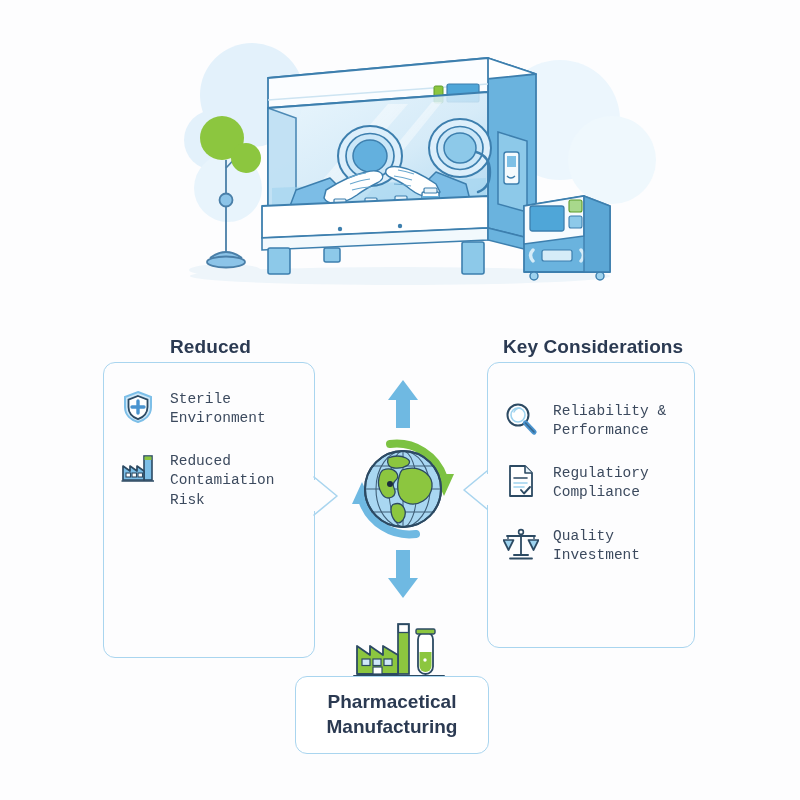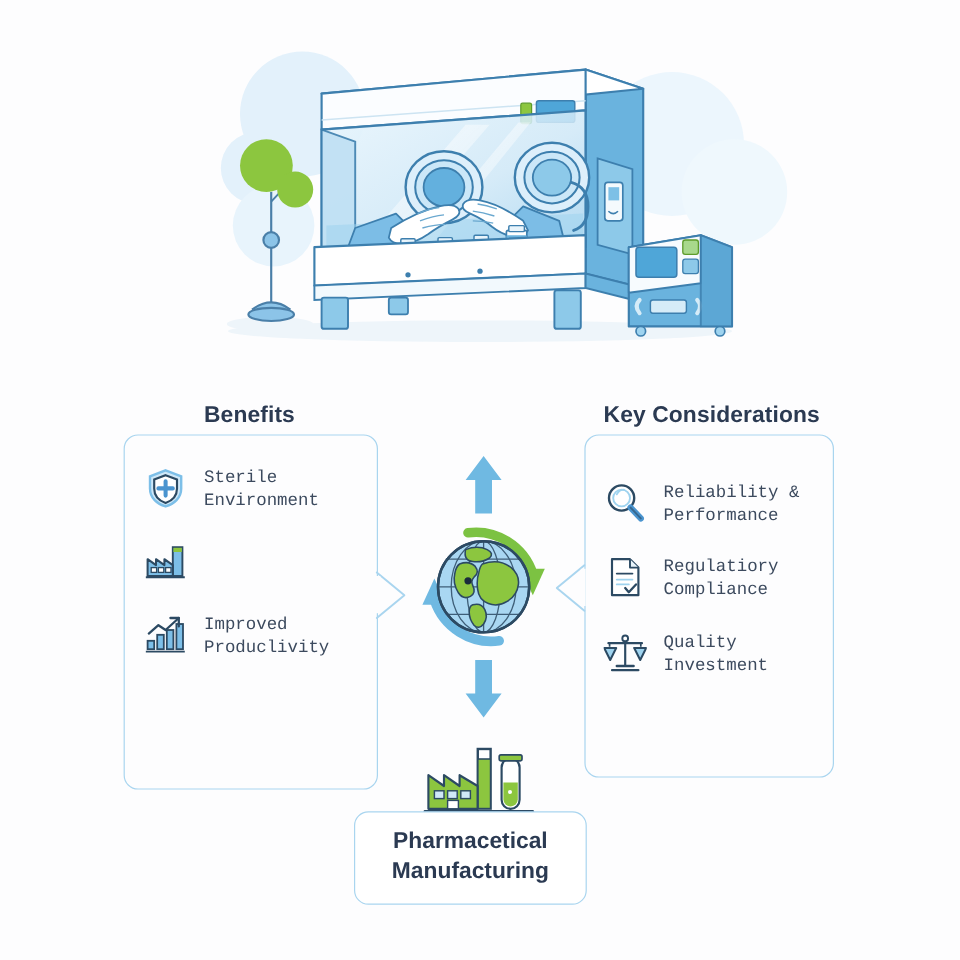--- a/index.html
+++ b/index.html
@@ -272,21 +272,21 @@
         <rect x="542" y="250" width="30" height="11" rx="2" fill="#d6ecf8" stroke="#3d7fae" stroke-width="1.2"></rect>
         <path d="M533 250 q-5 5 0 11" fill="none" stroke="#d6ecf8" stroke-width="3.4" stroke-linecap="round"></path>
         <path d="M581 250 q5 5 0 11" fill="none" stroke="#d6ecf8" stroke-width="3.4" stroke-linecap="round"></path>
         <circle cx="534" cy="276" r="4" fill="#9ed3ef" stroke="#3d7fae" stroke-width="1.4"></circle>
         <circle cx="600" cy="276" r="4" fill="#9ed3ef" stroke="#3d7fae" stroke-width="1.4"></circle>
         <path d="M584 196 L610 206 L610 272 L584 272 Z" fill="#5aa6d4" stroke="#3d7fae" stroke-width="1.6" stroke-linejoin="round" opacity="0.85"></path>
       </g>
     </svg>
   </div>
 
-  <div class="col-heading" id="heading-benefits">Benefits</div>
+  <div class="col-heading" id="heading-benefits">Reduced</div>
   <div class="col-heading" id="heading-considerations">Key Considerations</div>
 
   <div class="panel" id="panel-benefits"></div>
   <div class="panel" id="panel-considerations"></div>
 
   <div class="notch" id="notch-benefits">
     <svg width="26" height="40" viewBox="0 0 26 40">
       <path d="M1 1 L24 20 L1 39" fill="none" stroke="#a9d5ef" stroke-width="1.6" stroke-linejoin="round" stroke-linecap="round"></path>
       <rect x="0" y="4" width="4" height="31" fill="#fdfdfe"></rect>
     </svg>
@@ -317,36 +317,23 @@
         <svg width="34" height="30" viewBox="0 0 34 30">
           <rect x="23" y="2" width="8" height="24" fill="#7dbfe8" stroke="#2c4a63" stroke-width="1.6"></rect>
           <rect x="23.5" y="2.5" width="7" height="3.5" fill="#8cc63f"></rect>
           <path d="M2 12 L9 17 V12 L16 17 V12 L23 17 V26 H2 Z" fill="#7dbfe8" stroke="#2c4a63" stroke-width="1.7" stroke-linejoin="round"></path>
           <rect x="5" y="19" width="4.5" height="4" fill="#ffffff" stroke="#2c4a63" stroke-width="1.1"></rect>
           <rect x="11" y="19" width="4.5" height="4" fill="#ffffff" stroke="#2c4a63" stroke-width="1.1"></rect>
           <rect x="17" y="19" width="4.5" height="4" fill="#ffffff" stroke="#2c4a63" stroke-width="1.1"></rect>
           <line x1="0.5" y1="27" x2="33" y2="27" stroke="#2c4a63" stroke-width="1.6"></line>
         </svg>
       </span>
-    </div>
-
-    <div class="item">
-      <span class="item-icon">
-        <svg width="34" height="32" viewBox="0 0 34 32">
-          <rect x="2" y="21" width="5.5" height="7" fill="#7dbfe8" stroke="#2c4a63" stroke-width="1.5"></rect>
-          <rect x="10" y="16" width="5.5" height="12" fill="#7dbfe8" stroke="#2c4a63" stroke-width="1.5"></rect>
-          <rect x="18" y="12" width="5.5" height="16" fill="#7dbfe8" stroke="#2c4a63" stroke-width="1.5"></rect>
-          <rect x="26" y="7" width="5.5" height="21" fill="#7dbfe8" stroke="#2c4a63" stroke-width="1.5"></rect>
-          <path d="M3 15 L11 8 L17 12 L28 2" fill="none" stroke="#2c4a63" stroke-width="1.9" stroke-linecap="round" stroke-linejoin="round"></path>
-          <path d="M21 2 H28 V9" fill="none" stroke="#2c4a63" stroke-width="1.9" stroke-linecap="round" stroke-linejoin="round"></path>
-          <line x1="0.5" y1="30" x2="33" y2="30" stroke="#2c4a63" stroke-width="1.6"></line>
-        </svg>
-      </span>
-      <span class="item-label">Improved Produclivity</span>
-    </div>
+      <span class="item-label">Reduced Contamiation Risk</span>
+    </div>
+
   </div>
 
   <div class="item-list" id="items-considerations">
 
     <div class="item">
       <span class="item-icon">
         <svg width="34" height="34" viewBox="0 0 34 34">
           <circle cx="14" cy="13" r="10.5" fill="#ffffff" stroke="#2c4a63" stroke-width="2"></circle>
           <circle cx="14" cy="13" r="7" fill="none" stroke="#9ed3ef" stroke-width="1.6"></circle>
           <path d="M10 10 q2 -4 6 -4" fill="none" stroke="#9ed3ef" stroke-width="1.5" stroke-linecap="round"></path>

